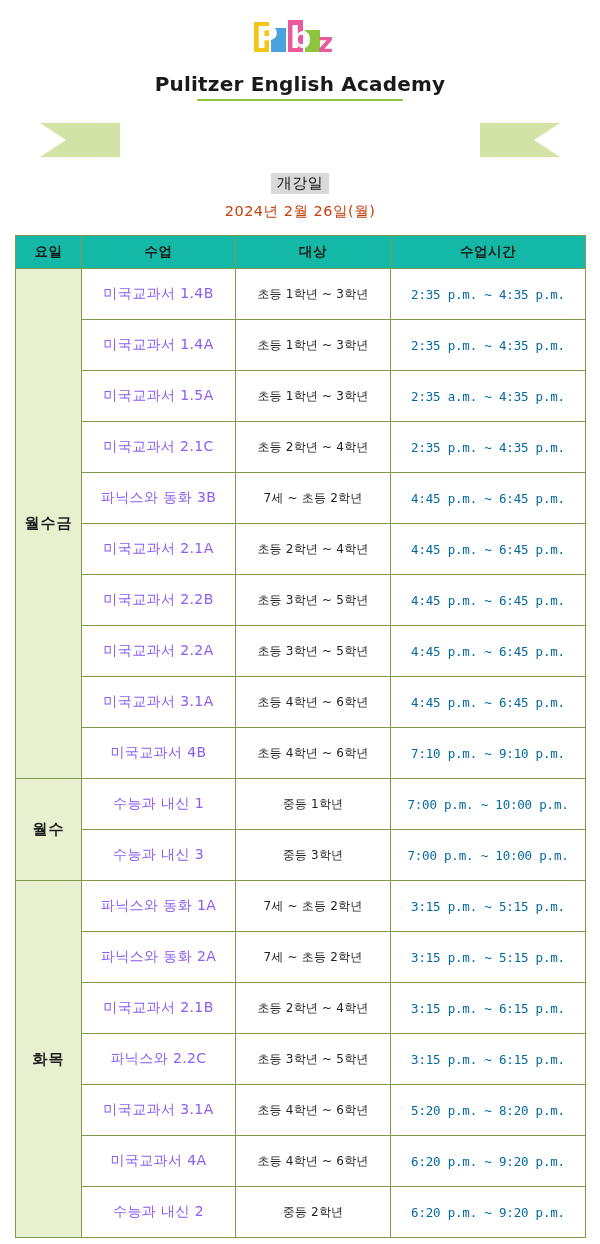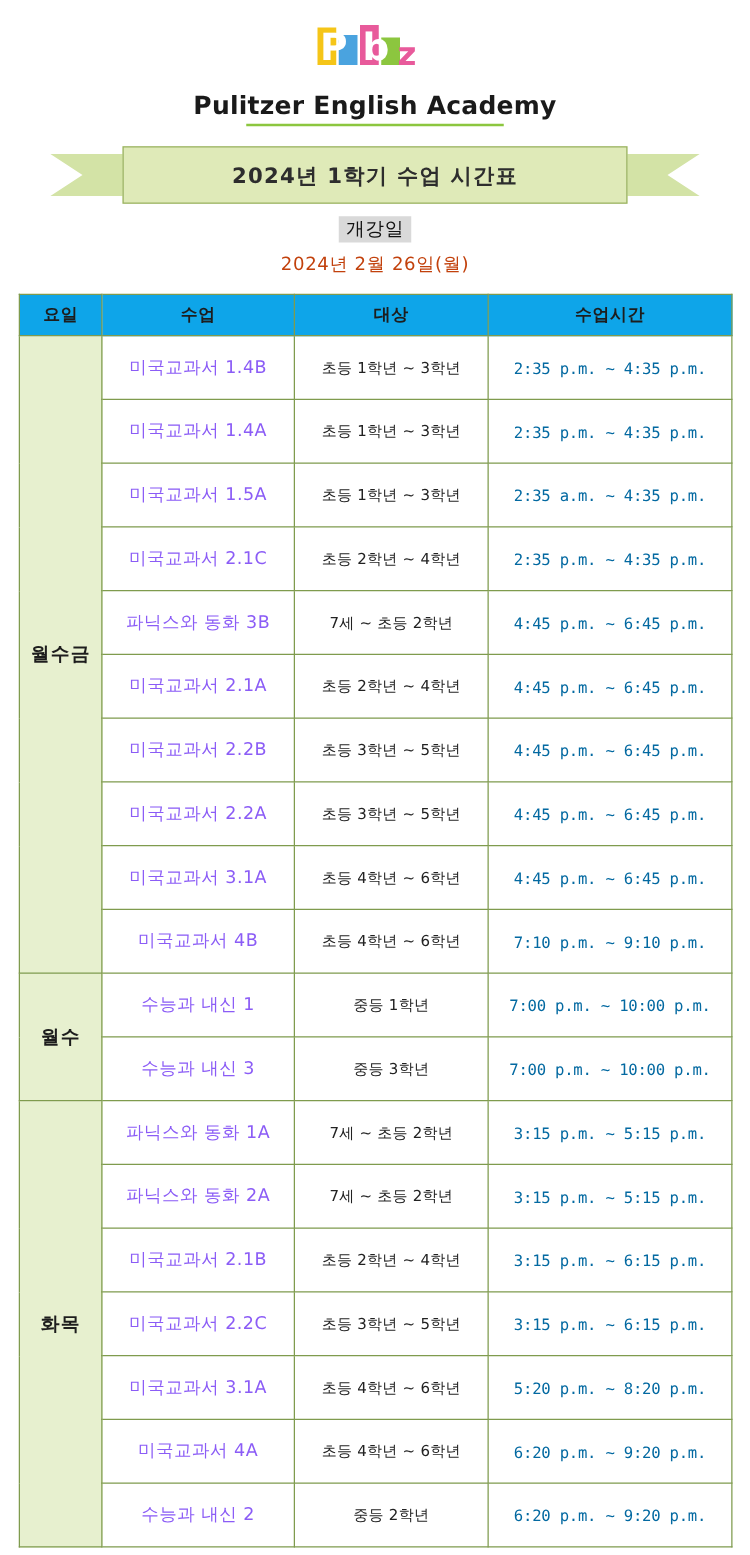--- a/index.html
+++ b/index.html
@@ -121,21 +121,21 @@
     table-layout: fixed;
   }
   table.schedule th,
   table.schedule td {
     border: 1px solid #7f9b4e;
     text-align: center;
     vertical-align: middle;
     padding: 0;
   }
   table.schedule thead th {
-    background: #0ea5e9;
+    background: #14b8a6;
     height: 32px;
     font-size: 13.5px;
     font-weight: bold;
     color: #1d1d1d;
     letter-spacing: 0.5px;
   }
   col.c-day   { width: 66px; }
   col.c-class { width: 154px; }
   col.c-target{ width: 155px; }
   col.c-time  { width: 195px; }
@@ -183,23 +183,20 @@
         <text x="78" y="34" font-family="DejaVu Sans, sans-serif" font-size="26" font-weight="bold" fill="#e85a9b">z</text>
       </svg>
     </div>
     <div class="academy-name">Pulitzer English Academy</div>
     <div class="name-underline"></div>
   </div>
 
   <div class="ribbon">
     <div class="ribbon-tail left"></div>
     <div class="ribbon-tail right"></div>
-    <div class="ribbon-center">
-      <span class="ribbon-title">2024년 1학기 수업 시간표</span>
-    </div>
   </div>
 
   <div class="startdate-block">
     <span class="startdate-label">개강일</span>
     <div class="startdate-value">2024년 2월 26일(월)</div>
   </div>
 
   <div class="table-wrap">
     <table class="schedule">
       <colgroup>
@@ -289,21 +286,21 @@
             <td class="class-cell">파닉스와 동화 2A</td>
             <td class="target-cell">7세 ~ 초등 2학년</td>
             <td class="time-cell">3:15 p.m. ~ 5:15 p.m.</td>
           </tr>
           <tr>
             <td class="class-cell">미국교과서 2.1B</td>
             <td class="target-cell">초등 2학년 ~ 4학년</td>
             <td class="time-cell">3:15 p.m. ~ 6:15 p.m.</td>
           </tr>
           <tr>
-            <td class="class-cell">미국교과서 2.2C</td>
+            <td class="class-cell">파닉스와 2.2C</td>
             <td class="target-cell">초등 3학년 ~ 5학년</td>
             <td class="time-cell">3:15 p.m. ~ 6:15 p.m.</td>
           </tr>
           <tr>
             <td class="class-cell">미국교과서 3.1A</td>
             <td class="target-cell">초등 4학년 ~ 6학년</td>
             <td class="time-cell">5:20 p.m. ~ 8:20 p.m.</td>
           </tr>
           <tr>
             <td class="class-cell">미국교과서 4A</td>

